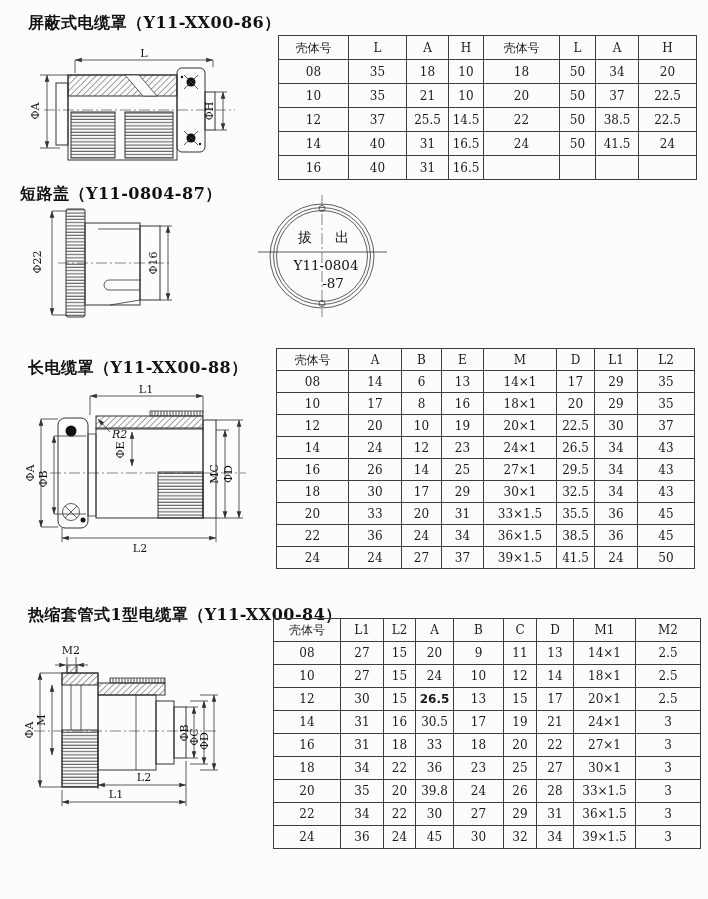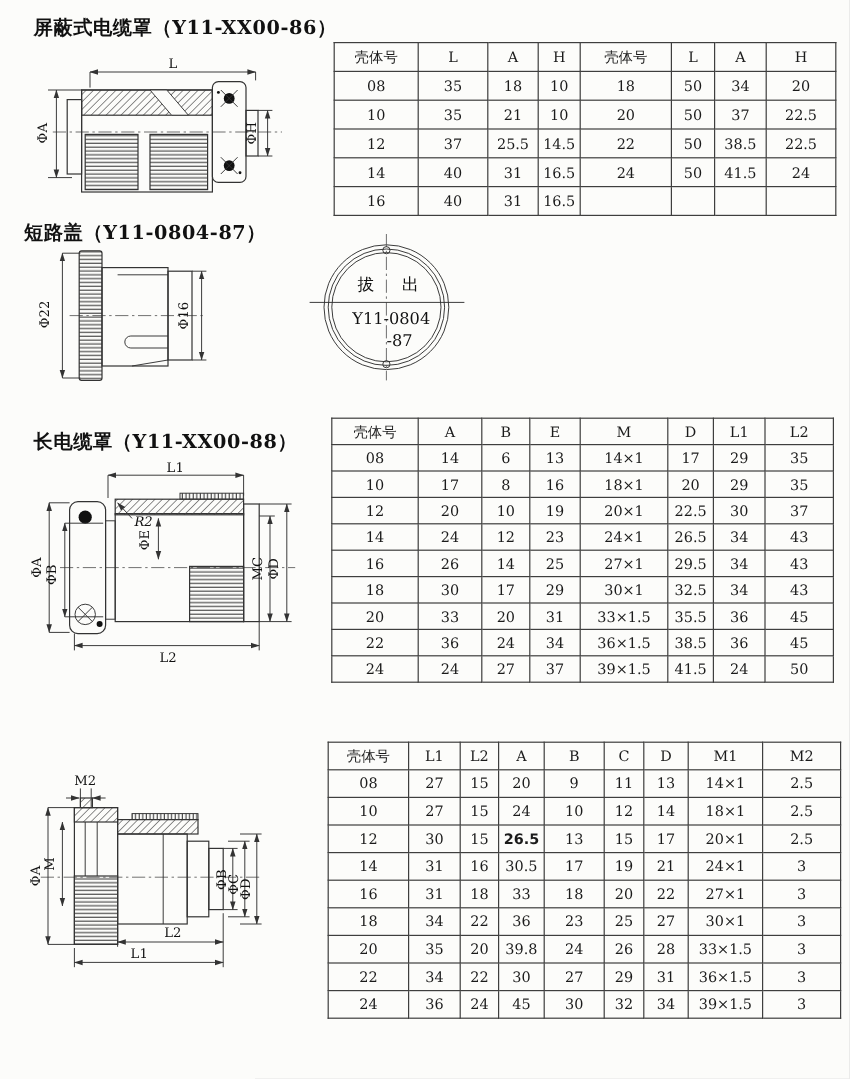--- a/index.html
+++ b/index.html
@@ -365,20 +365,21 @@
           <td>27</td>
           <td>37</td>
           <td>39×1.5</td>
           <td>41.5</td>
           <td>24</td>
           <td>50</td>
         </tr>
       </tbody>
     </table>
 
+  <h2 class="sec-title" style="left:28px;top:605px">热缩套管式1型电缆罩（Y11-XX00-84）</h2>
 
   <svg class="drw" style="left:28px;top:645px" width="245" height="205" viewBox="0 0 245 205">
     <line class="cl" x1="6" y1="86" x2="188" y2="86"></line>
 
     <text class="dtxt mid" x="43" y="9" font-size="10.5">M2</text>
     <line class="lnt" x1="39" y1="12" x2="39" y2="27"></line>
       <line class="lnt" x1="48" y1="12" x2="48" y2="27"></line>
     <line class="dim" x1="27" y1="20" x2="38" y2="20" marker-end="url(#ar)"></line>
     <line class="dim" x1="49" y1="20" x2="60" y2="20" marker-start="url(#ar)"></line>
 

